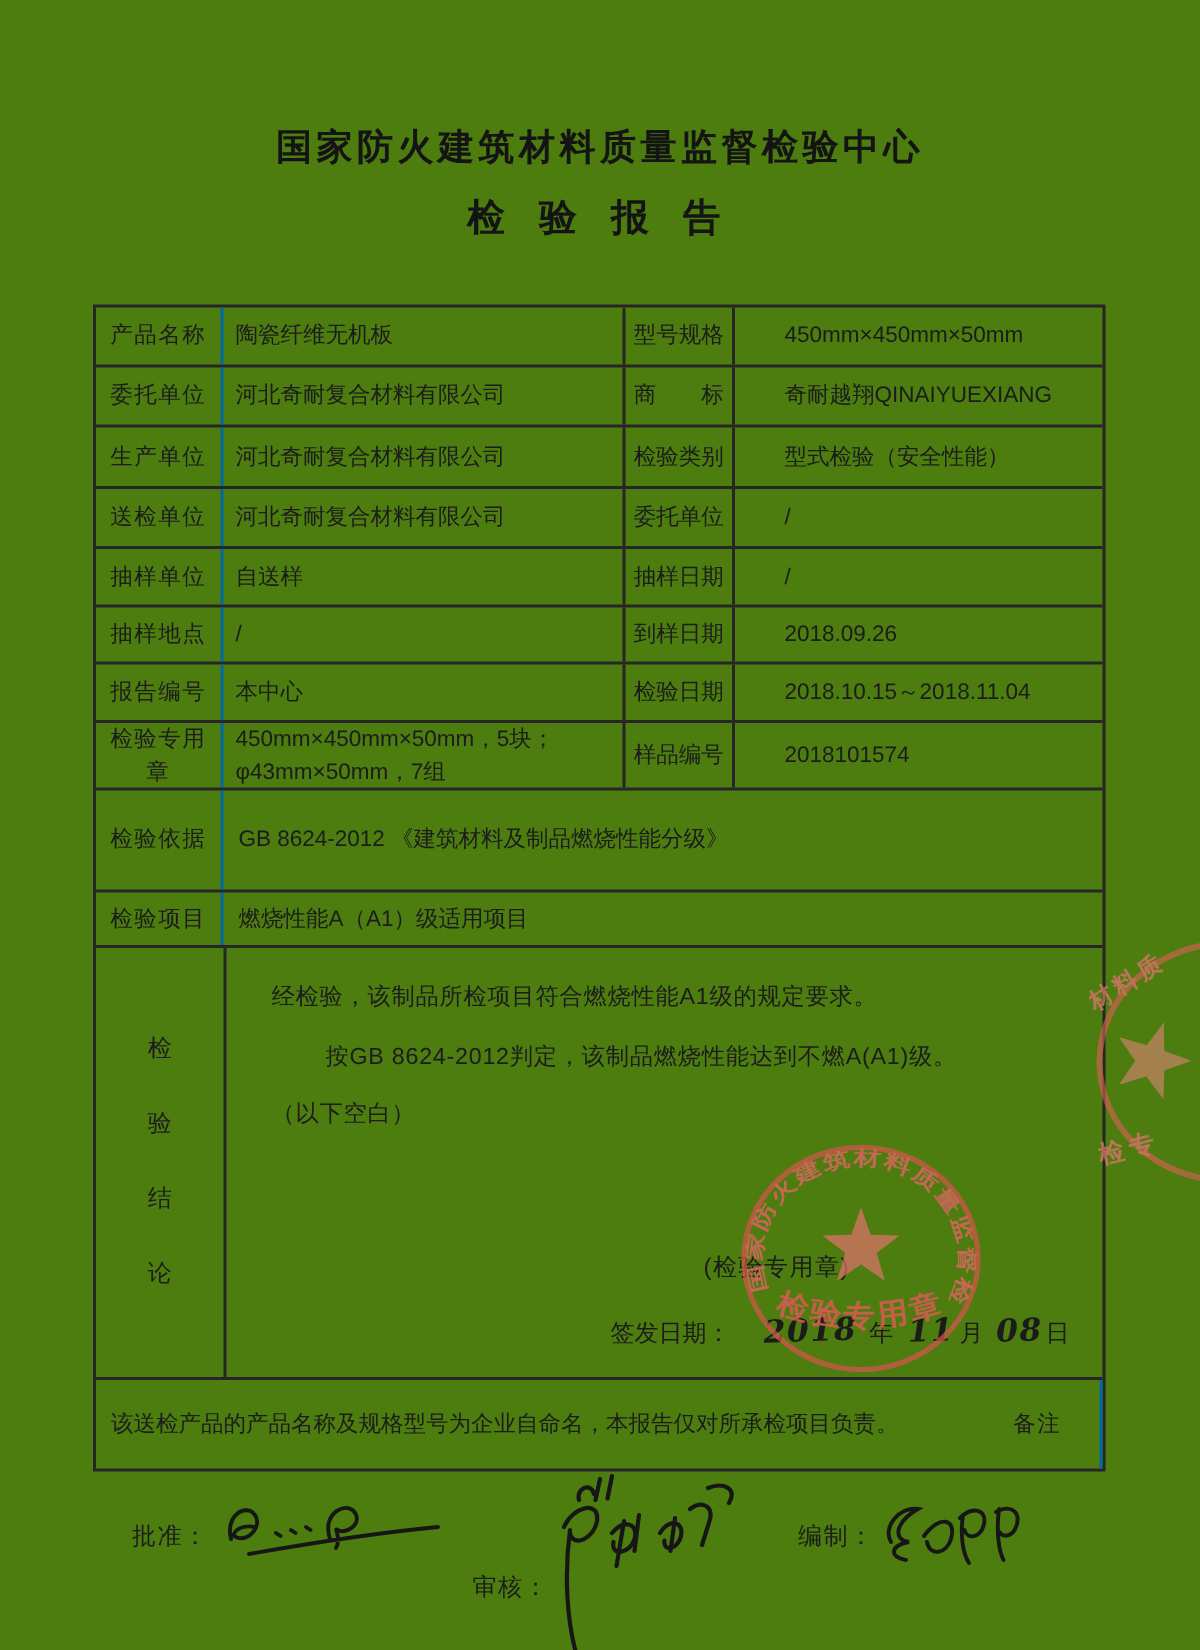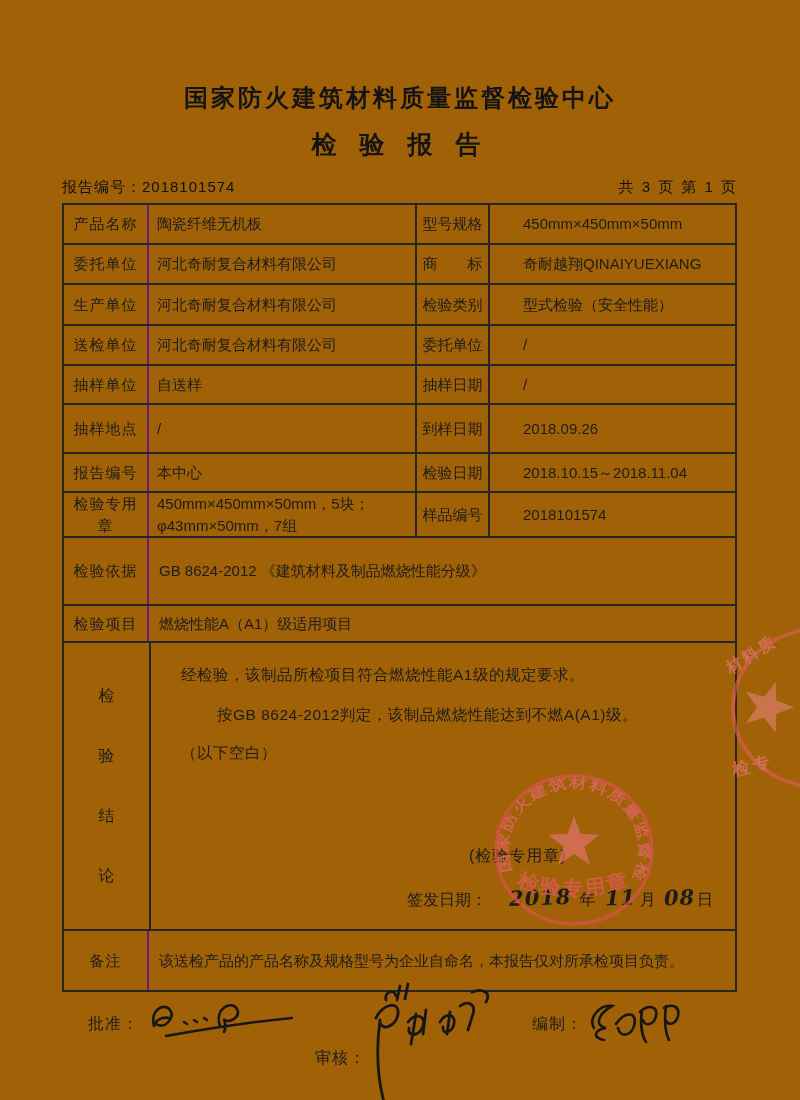--- a/index.html
+++ b/index.html
@@ -1,17 +1,17 @@
 <!DOCTYPE html>
 <html><head>
 <meta charset="utf-8">
 <style>
   html,body{margin:0;padding:0;background:#e9e9e9;}
   .page{
-    position:relative;width:800px;height:1100px;background:#a16207;
+    position:relative;width:800px;height:1100px;background:#4d7c0f;
     font-family:"Liberation Sans","DejaVu Sans",sans-serif;color:#1c1c1c;
     overflow:hidden;margin:0 auto;
   }
   .org-name{
     position:absolute;top:82px;left:0;width:100%;text-align:center;
     font-size:24px;font-weight:bold;letter-spacing:3px;color:#141414;
   }
   .doc-title{
     position:absolute;top:128px;left:0;width:100%;text-align:center;
     font-size:25px;font-weight:bold;letter-spacing:8px;color:#141414;
@@ -23,35 +23,35 @@
   .meta-left{letter-spacing:1px;}
   .meta-right{letter-spacing:2px;}
   
   .report-table{
     position:absolute;top:203px;left:62px;width:675px;
     border:2px solid #262626;box-sizing:border-box;background:transparent;
   }
   .trow{display:flex;border-bottom:2px solid #262626;box-sizing:border-box;}
   .trow:last-child{border-bottom:none;}
   .cell{box-sizing:border-box;display:flex;align-items:center;font-size:15px;line-height:1.45;}
-  .lab{justify-content:center;text-align:center;letter-spacing:1px;flex:0 0 85px;border-right:2px solid #701a75;padding:2px 4px;white-space:pre-wrap;}
+  .lab{justify-content:center;text-align:center;letter-spacing:1px;flex:0 0 85px;border-right:2px solid #0369a1;padding:2px 4px;white-space:pre-wrap;}
   .val1{flex:0 0 268px;border-right:2px solid #262626;padding:10px 8px;}
   .lab2{flex:0 0 73px;border-right:2px solid #262626;justify-content:center;text-align:center;padding:2px 2px;white-space:pre-wrap;}
   .val2{flex:1 1 auto;padding:2px 8px;margin-left:25px;}
   .valwide{flex:1 1 auto;padding:2px 10px;}
-  .h40{height:40px}.h41{height:41px}.h39{height:39px}.h38{height:49px}
+  .h40{height:40px}.h41{height:41px}.h39{height:39px}.h38{height:38px}
   .h45{height:45px}.h68{height:68px}.h37{height:37px}.h288{height:288px}.h59{height:59px}
   
   .concl-label{
     flex:0 0 85px;border-right:2px solid #262626;display:flex;flex-direction:column;
     align-items:center;justify-content:center;gap:0;
   }
   .concl-label span{
     display:block;width:18px;font-size:16px;letter-spacing:0;
-    word-break:break-all;line-height:60px;text-align:center;
+    word-break:break-all;line-height:50px;text-align:center;
   }
   .concl-body{flex:1 1 auto;position:relative;font-size:15.5px;}
   .concl-line{position:absolute;left:30px;white-space:nowrap;letter-spacing:0.5px;}
   .cl1{top:22px;}
   .cl2{top:62px;margin-left:36px;}
   .cl3{top:100px;}
   .seal-note{position:absolute;left:318px;top:203px;font-size:16px;letter-spacing:1px;}
   .sign-date{position:absolute;left:256px;top:242px;font-size:16px;display:flex;align-items:baseline;}
   .hand{
     font-family:"DejaVu Serif",serif;font-style:italic;font-weight:bold;
@@ -76,26 +76,20 @@
   .svg-compile{left:580px;top:-6px;}
 </style>
 </head>
 <body>
 
 <div class="page">
 
   <div class="org-name">国家防火建筑材料质量监督检验中心</div>
   <div class="doc-title">检 验 报 告</div>
 
-  <div class="meta-row">
-    <div class="meta-left">
-      <span>报告编号：</span><span>2018101574</span>
-    </div>
-    <div class="meta-right">共 3 页 第 1 页</div>
-  </div>
 
   <div class="report-table">
 
     <div class="trow h40">
       <div class="cell lab">产品名称</div>
       <div class="cell val1">陶瓷纤维无机板</div>
       <div class="cell lab2">型号规格</div>
       <div class="cell val2">450mm×450mm×50mm</div>
     </div>
     <div class="trow h40">
@@ -180,22 +174,22 @@
           <polygon points="85,46 91.5,64.1 110.7,64.7 95.5,76.4 100.9,94.8 85,84 69.1,94.8 74.5,76.4 59.3,64.7 78.5,64.1" fill="#e4726e" opacity="0.85"></polygon>
           <path id="botArc" d="M 24,114 Q 85,136 146,114" fill="none"></path>
           <text font-size="20" fill="#dc5a56" font-weight="bold" letter-spacing="2">
             <textPath href="#botArc" startOffset="4" textLength="116" lengthAdjust="spacingAndGlyphs">检验专用章</textPath>
           </text>
         </svg>
       </div>
     </div>
 
     <div class="trow h59">
+      <div class="cell valwide">该送检产品的产品名称及规格型号为企业自命名，本报告仅对所承检项目负责。</div>
       <div class="cell lab">备注</div>
-      <div class="cell valwide">该送检产品的产品名称及规格型号为企业自命名，本报告仅对所承检项目负责。</div>
     </div>
 
   </div>
 
   <div class="stamp-edge">
     <svg viewBox="0 0 74 172" width="74" height="172" xmlns="http://www.w3.org/2000/svg" opacity="0.75">
       <ellipse cx="92" cy="84" rx="85" ry="79" fill="none" stroke="#dd5f5b" stroke-width="4" opacity="0.8"></ellipse>
       <polygon transform="rotate(18 40 88)" points="40,56 46.2,74.0 65.5,74.6 50.2,86.4 55.6,104.8 40,94 24.4,104.8 29.8,86.4 14.5,74.6 33.8,74.0" fill="#e8837f" opacity="0.75"></polygon>
       <text x="4" y="50" transform="rotate(-32 4 50)" font-size="16" fill="#e07470" font-weight="bold" letter-spacing="3">材料质</text>
       <text x="8" y="152" transform="rotate(-14 8 152)" font-size="17" fill="#e07470" font-weight="bold" letter-spacing="4">检专</text>

